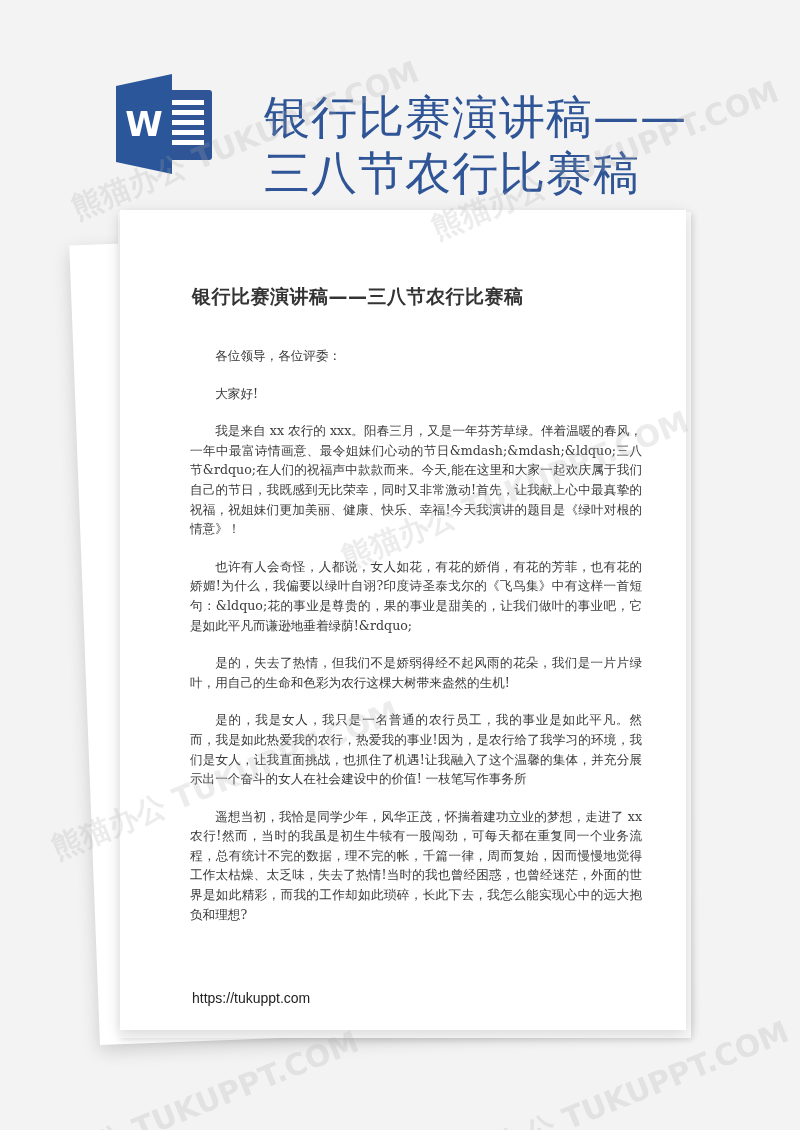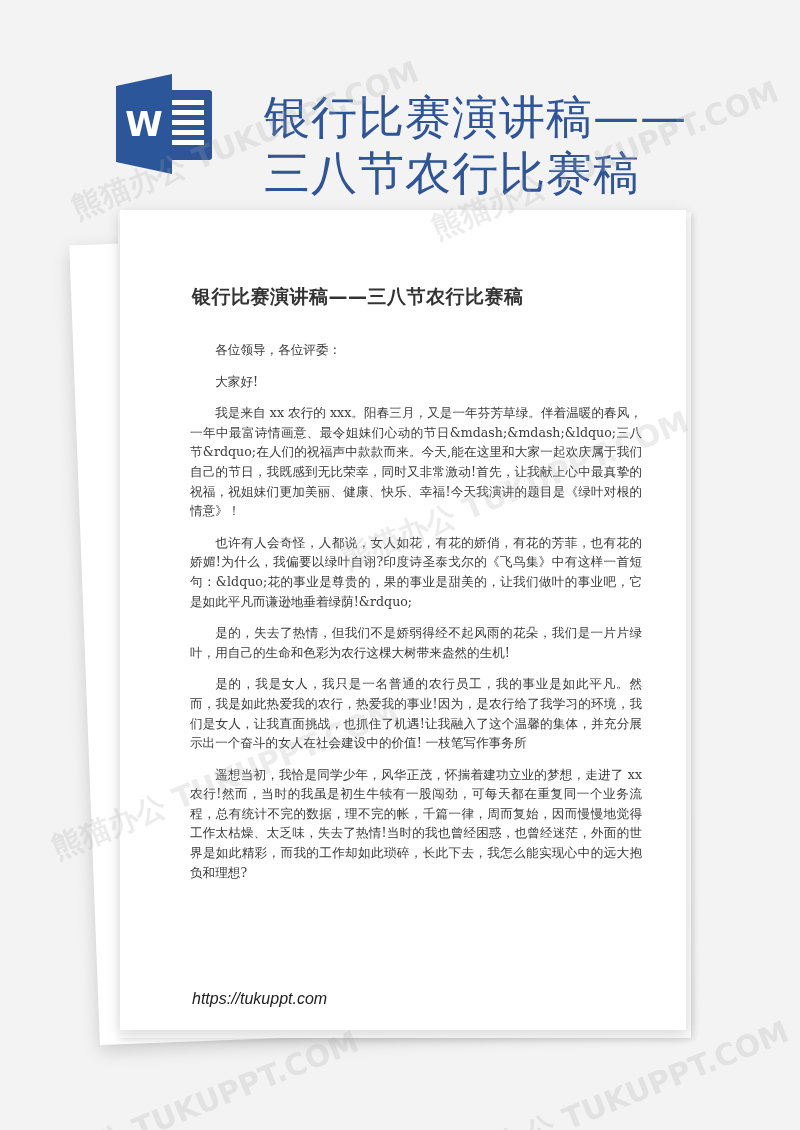--- a/index.html
+++ b/index.html
@@ -34,25 +34,25 @@
   }
   .doc-title {
     position: absolute; left: 72px; top: 74px; margin: 0;
     font-size: 19px; font-weight: bold; color: #333; letter-spacing: 0.5px;
     font-family: "DejaVu Sans", "Liberation Sans", sans-serif;
   }
   .body-text {
     position: absolute; left: 70px; top: 118px; width: 452px;
     font-size: 12.6px; line-height: 19.6px; color: #3a3a3a;
   }
-  .body-text p { margin: 12px 0 8px 0; text-indent: 2em; text-align: justify; }
+  .body-text p { margin: 18px 0 8px 0; text-indent: 2em; text-align: justify; }
   .footer-url {
     position: absolute; left: 72px; top: 780px;
     font-family: "Liberation Sans", "DejaVu Sans", sans-serif;
-    font-size: 16px; color: #222; font-style: italic;
+    font-size: 14px; color: #222;
   }
   .watermark {
     position: absolute; color: rgba(170,170,170,0.22);
     font-family: "DejaVu Sans", sans-serif; font-size: 30px; font-weight: bold;
     transform: rotate(-22deg); white-space: nowrap; pointer-events: none;
   }
 </style>
 </head>
 <body>
 

